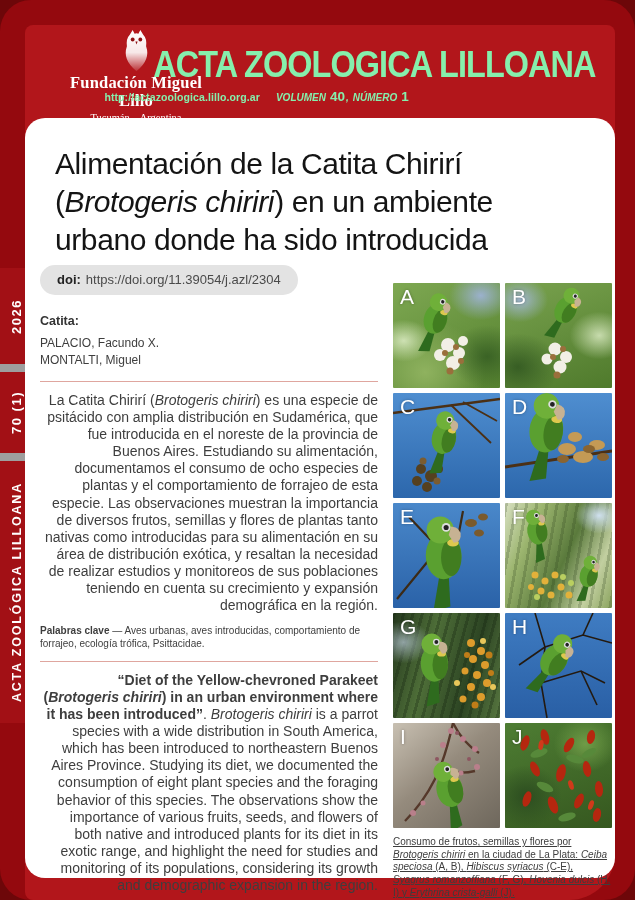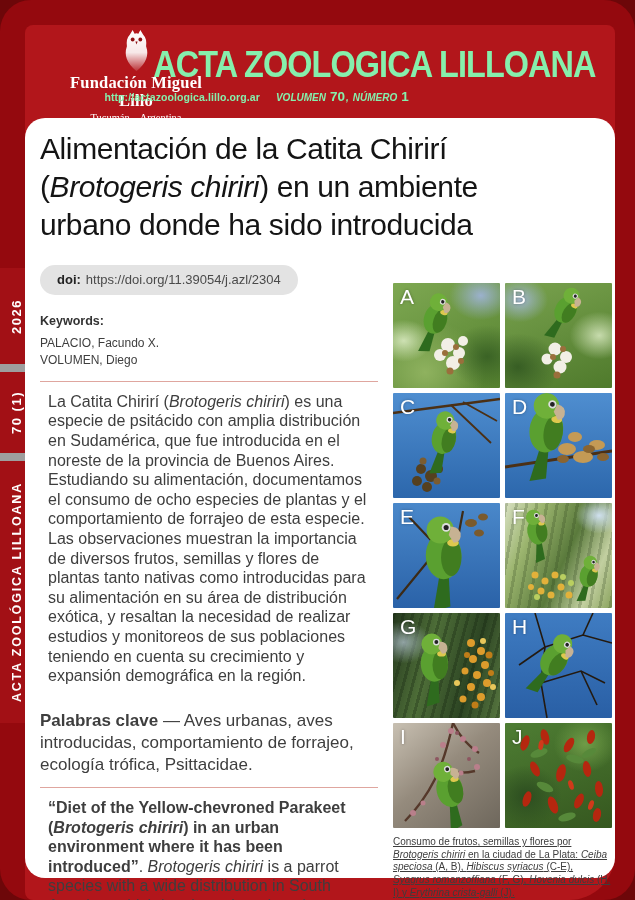--- a/index.html
+++ b/index.html
@@ -50,36 +50,36 @@
   .seg-journal{top:461px;height:262px;}
   .seg-journal span{font-size:12.5px;letter-spacing:1.8px;}
   .spine-gap{position:absolute;left:0;width:33px;height:8px;background:#9e9e9e;}
   .gap-1{top:364px;} .gap-2{top:453px;}
   
   .card{
     position:absolute;left:25px;top:118px;width:590px;height:760px;
     background:#fff;border-radius:20px;
   }
   .title{
-    position:absolute;left:15px;top:12px;width:560px;margin:0;
+    position:absolute;left:15px;top:12px;width:560px;margin:15px;
     font-size:30px;line-height:1.27;font-weight:400;color:#141414;
     letter-spacing:-.4px;white-space:pre-line;
   }
   .doi-pill{
     position:absolute;left:15px;top:147px;
     background:#e3e3e3;border-radius:17px;padding:7px 17px 8px;
     font-size:13px;color:#4a4a4a;white-space:nowrap;
   }
   .doi-pill .doi-label{font-weight:700;color:#222;margin-right:5px;text-align:right;}
   .col-text{position:absolute;left:15px;top:196px;width:338px;color:#3e3e3e;}
   .authors-label{font-weight:700;font-size:12.5px;color:#333;margin-bottom:7px;}
   .author{font-size:12px;line-height:1.45;}
   .divider{border:none;border-top:1px solid #dfa69f;margin:11px 0 10px;}
-  .abstract{margin:8px;font-size:16px;line-height:1.225;text-align:left;}
-  .kw{margin:24px 0 0;font-size:17px;line-height:1.3;}
+  .abstract{margin:0;font-size:14px;line-height:1.225;text-align:right;}
+  .kw{margin:9px 0 0;font-size:10px;line-height:1.3;}
   .kw .kw-label{font-weight:700;}
   .col-text .en{margin-top:2px;}
   .mt8{margin-top:9px;}
   
   .col-fig{position:absolute;top:165px;right:2px;width:220px;}
   .photo-grid{display:grid;grid-template-columns:107px 107px;grid-auto-rows:105px;gap:5px 5px;}
   .ph{position:relative;margin:0;overflow:hidden;border-radius:1px;}
   .ph svg.pimg{position:absolute;inset:0;width:100%;height:100%;}
   .plabel{
     position:absolute;left:7px;top:2px;color:#fff;font-size:21px;font-weight:400;
@@ -151,21 +151,21 @@
         <path d="M14.8,14 L17.2,14 L16,17.2 Z" fill="#8e1013"></path>
       </svg>
       <div class="logo-org">Fundación Miguel Lillo</div>
       <div class="logo-loc">Tucumán – Argentina</div>
     </div>
     <div class="mast-right">
       <h1 class="journal-title">ACTA ZOOLOGICA LILLOANA</h1>
       <div class="mast-meta">
         <span class="mast-url">http://actazoologica.lillo.org.ar</span>
         <span class="w">VOLUMEN</span>
-        <span class="n">70</span>
+        <span class="n">40</span>
         <span class="w sep">,</span>
         <span class="w">NÚMERO</span>
         <span class="n">1</span>
       </div>
     </div>
   </header>
 
   <aside>
     <div class="spine-seg seg-year">
         <span>2026</span>
@@ -183,23 +183,23 @@
   <main class="card">
     <h2 class="title"><span>Alimentación de la Catita Chirirí
 (</span><span class="it">Brotogeris chiriri</span><span>) en un ambiente
 urbano donde ha sido introducida</span></h2>
 
     <div class="doi-pill">
       <span class="doi-label">doi:</span><span>https://doi.org/11.39054/j.azl/2304</span>
     </div>
 
     <div class="col-text">
-      <div class="authors-label">Keywords:</div>
+      <div class="authors-label">Catita:</div>
       <div class="author">PALACIO, Facundo X.</div>
-      <div class="author">VOLUMEN, Diego</div>
+      <div class="author">MONTALTI, Miguel</div>
       <hr class="divider">
       <p class="abstract"><span>La Catita Chirirí (</span><span class="it">Brotogeris chiriri</span><span>) es una especie de psitácido con amplia distribución en Sudamérica, que fue introducida en el noreste de la provincia de Buenos Aires. Estudiando su alimentación, documentamos el consumo de ocho especies de plantas y el comportamiento de forrajeo de esta especie. Las observaciones muestran la importancia de diversos frutos, semillas y flores de plantas tanto nativas como introducidas para su alimentación en su área de distribución exótica, y resaltan la necesidad de realizar estudios y monitoreos de sus poblaciones teniendo en cuenta su crecimiento y expansión demográfica en la región.</span></p>
       <p class="kw"><span class="kw-label">Palabras clave</span><span> — Aves urbanas, aves introducidas, comportamiento de forrajeo, ecología trófica, Psittacidae.</span></p>
       <hr class="divider">
       <p class="abstract en"><span class="bd">“Diet of the Yellow-chevroned Parakeet (</span><span class="it bd">Brotogeris chiriri</span><span class="bd">) in an urban environment where it has been introduced”</span><span>. </span><span class="it">Brotogeris chiriri</span><span> is a parrot species with a wide distribution in South America, which has been introduced to northeastern Buenos Aires Province. Studying its diet, we documented the consumption of eight plant species and the foraging behavior of this species. The observations show the importance of various fruits, seeds, and flowers of both native and introduced plants for its diet in its exotic range, and highlight the need for studies and monitoring of its populations, considering its growth and demographic expansion in the region.</span></p>
       <p class="kw mt8"><span class="kw-label">Keywords</span><span> — Urban birds, introduced birds, foraging behavior, trophic ecology, Psittacidae.</span></p>
     </div>
 
     <div class="col-fig">
       <div class="photo-grid">

